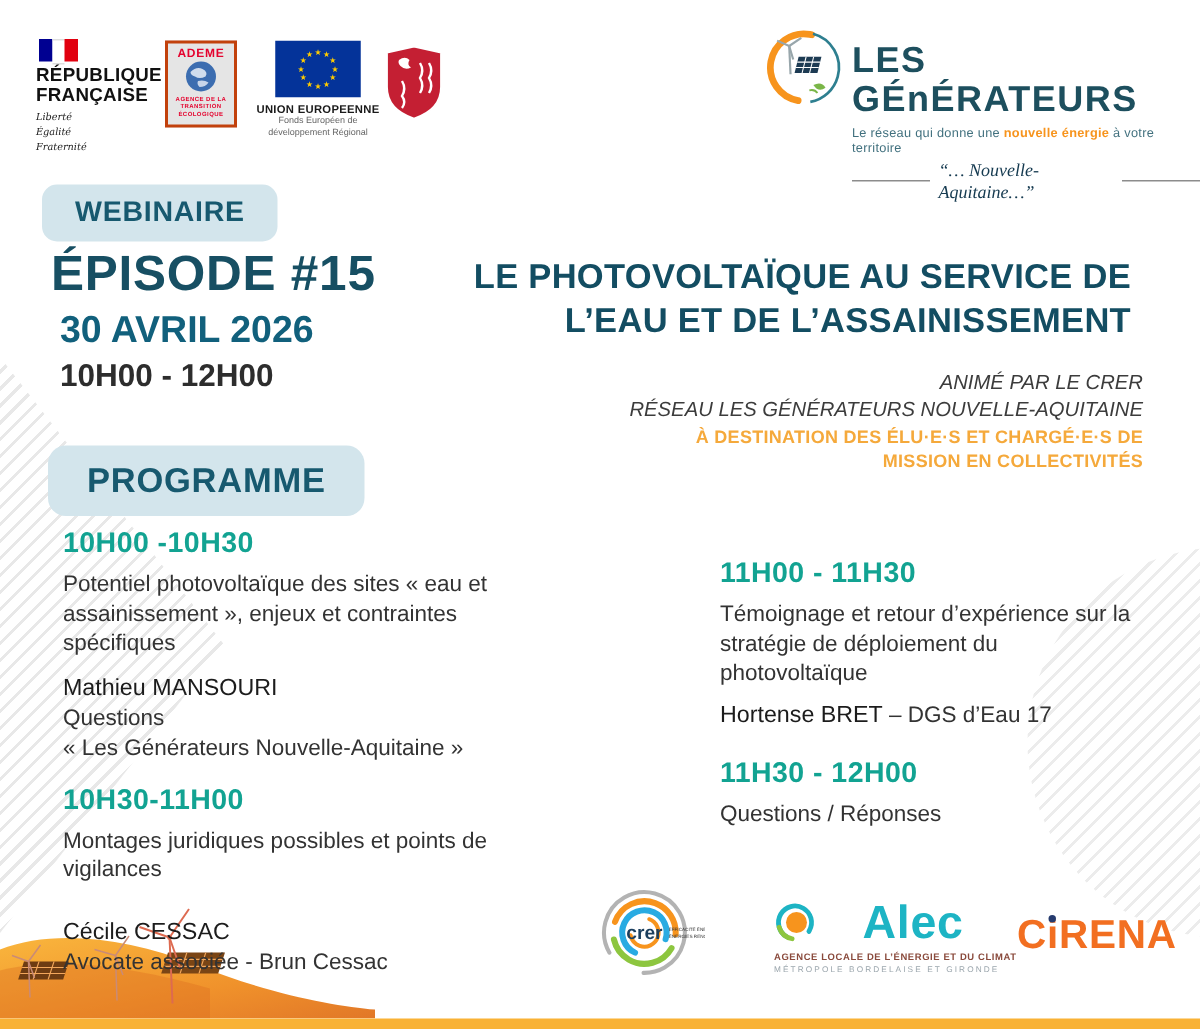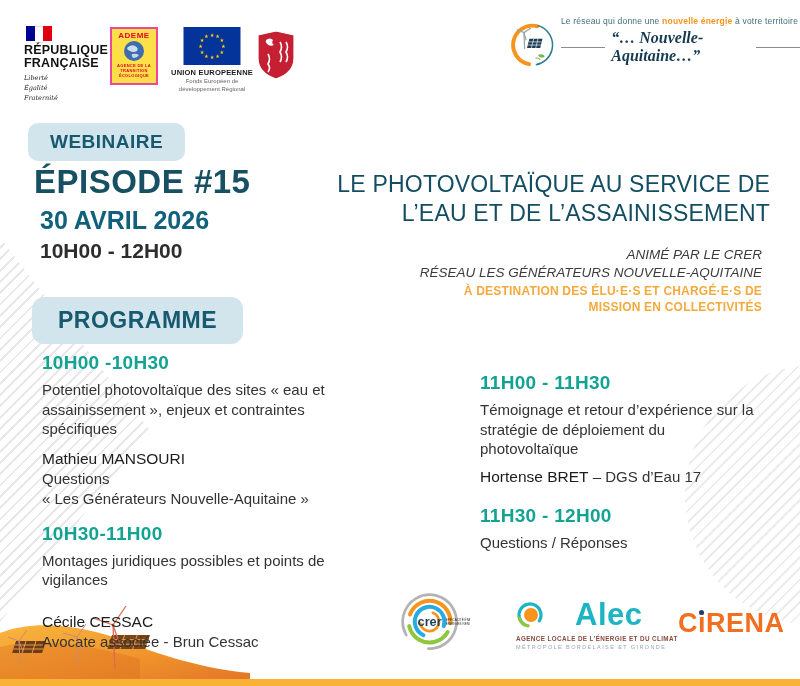--- a/index.html
+++ b/index.html
@@ -14,49 +14,49 @@
     background:repeating-linear-gradient(135deg,#ececec 0 2px,transparent 2px 8px);}
   
   .hdr{position:absolute;z-index:2;}
   .rf{left:24px;top:26px;width:84px;}
   .rf-flag{display:flex;width:26px;height:15px;margin-left:2px;margin-bottom:3px;}
   .rf-flag i{display:block;height:100%;}
   .rf-b{width:9px;background:#000091;}.rf-w{width:8px;background:#fff;border-top:1px solid #ddd;border-bottom:1px solid #ddd;}
   .rf-r{width:9px;background:#e1000f;}
   .rf-name{font-weight:bold;font-size:12.5px;line-height:1.05;color:#111;letter-spacing:.2px;}
   .rf-motto{font-family:"DejaVu Serif",serif;font-style:italic;font-size:6.5px;line-height:1.5;color:#222;margin-top:4px;}
-  .ademe{left:110px;top:27px;width:42px;height:50px;border:2px solid #ec4899;background:#fde047;
+  .ademe{left:110px;top:27px;width:42px;height:50px;border:2px solid #c2410c;background:#e5e5e5;
     display:flex;flex-direction:column;align-items:center;padding:2px 1px;}
   .ademe-t{color:#e4032e;font-weight:bold;font-size:8px;letter-spacing:.5px;}
   .ademe-sub{color:#e4032e;font-weight:bold;font-size:4px;text-align:center;letter-spacing:.3px;line-height:1.3;margin-top:1px;}
   .eu{left:166px;top:27px;width:92px;text-align:center;}
   .eu-flag{display:block;margin:0 auto;}
   .eu-t{font-weight:bold;font-size:7.5px;color:#1a1a1a;margin-top:3px;letter-spacing:.2px;}
   .eu-sub{font-size:6px;color:#666;line-height:1.25;margin-top:1px;}
   .na{left:256px;top:30px;display:flex;align-items:flex-start;}
   .na-txt{margin-left:5px;margin-top:4px;}
   .na-region{font-size:6.5px;letter-spacing:2.5px;color:#444;margin-left:2px;}
   .na-name{font-weight:bold;font-size:17px;line-height:1.0;color:#2b2b2b;}
   .gen{left:510px;top:14px;display:flex;align-items:flex-start;}
   .gen-txt{margin-left:6px;}
   .gen-title{font-weight:bold;font-size:24px;letter-spacing:1px;color:#1d4f5e;line-height:1.1;margin-top:14px;}
   .gen-tag{font-size:8.5px;color:#41707e;margin-top:2px;letter-spacing:.2px;}
   .gen-tag .hl{color:#f7941d;font-weight:bold;}
   .gen-subrow{display:flex;align-items:center;gap:6px;margin-top:3px;}
   .gen-line{width:58px;height:1px;background:#8c8c8c;}
-  .gen-sub{font-family:"Liberation Serif",serif;font-style:italic;font-weight:bold;font-size:16px;color:#153a50;}
+  .gen-sub{font-family:"Liberation Serif",serif;font-style:italic;font-weight:normal;font-size:12px;color:#153a50;}
   
   .badge{position:absolute;z-index:2;background:#d3e5ec;color:#17596f;font-weight:bold;border-radius:10px;}
   .badge-webinaire{left:28px;top:123px;font-size:19px;padding:8px 22px;letter-spacing:.5px;}
   .badge-programme{left:32px;top:297px;font-size:23px;padding:10px 26px;border-radius:12px;letter-spacing:.5px;}
   .episode{position:absolute;left:34px;top:163px;font-size:33px;font-weight:bold;color:#174f63;letter-spacing:.5px;z-index:2;}
   .date{position:absolute;left:40px;top:206px;font-size:25px;font-weight:bold;color:#11607c;z-index:2;}
   .time{position:absolute;left:40px;top:239px;font-size:21px;font-weight:bold;color:#2d2d2d;z-index:2;}
-  .main-title{position:absolute;right:30px;top:170px;width:480px;text-align:right;z-index:2;
-    font-size:23px;font-weight:normal;color:#134d62;line-height:1.28;letter-spacing:.2px;}
+  .main-title{position:absolute;right:46px;top:170px;width:480px;text-align:right;z-index:2;
+    font-size:23px;font-weight:bold;color:#134d62;line-height:1.28;letter-spacing:.2px;}
   .host{position:absolute;right:38px;top:246px;width:480px;text-align:right;z-index:2;
     font-style:italic;font-size:13.5px;color:#3c3c3c;line-height:1.35;}
   .audience{position:absolute;right:38px;top:284px;width:480px;text-align:right;z-index:2;
     font-weight:bold;font-size:12px;color:#f5a93b;line-height:1.32;letter-spacing:.2px;}
   
   .col{position:absolute;z-index:2;}
   .col-left{left:42px;top:352px;width:312px;}
   .col-right{left:448px;top:372px;width:310px;}
   .slot{margin-bottom:14px;}
   .slot-time{font-size:19px;font-weight:bold;color:#12a392;letter-spacing:.3px;margin-bottom:6px;}
@@ -158,20 +158,21 @@
         <rect width="17" height="12" fill="#1d3b53"></rect>
         <line x1="0" y1="4" x2="17" y2="4" stroke="#fff" stroke-width=".8"></line>
         <line x1="0" y1="8" x2="17" y2="8" stroke="#fff" stroke-width=".8"></line>
         <line x1="5.6" y1="0" x2="5.6" y2="12" stroke="#fff" stroke-width=".8"></line>
         <line x1="11.2" y1="0" x2="11.2" y2="12" stroke="#fff" stroke-width=".8"></line>
       </g>
       <path d="M36 44 q6 -3 9 2 q-5 4 -9 -2z" fill="#7ab648"></path>
       <path d="M33 48 q4 -1 6 2" stroke="#7ab648" stroke-width="1.4" fill="none"></path>
     </svg>
     <div class="gen-txt">
+      <div class="gen-title">LES GÉnÉRATEURS</div>
       <div class="gen-tag"><span>Le réseau qui donne une </span><span class="hl">nouvelle énergie</span><span> à votre territoire</span></div>
       <div class="gen-subrow">
         <span class="gen-line"></span>
         <span class="gen-sub">“… Nouvelle-Aquitaine…”</span>
         <span class="gen-line"></span>
       </div>
     </div>
   </div>
 
   <div class="badge badge-webinaire">WEBINAIRE</div>

